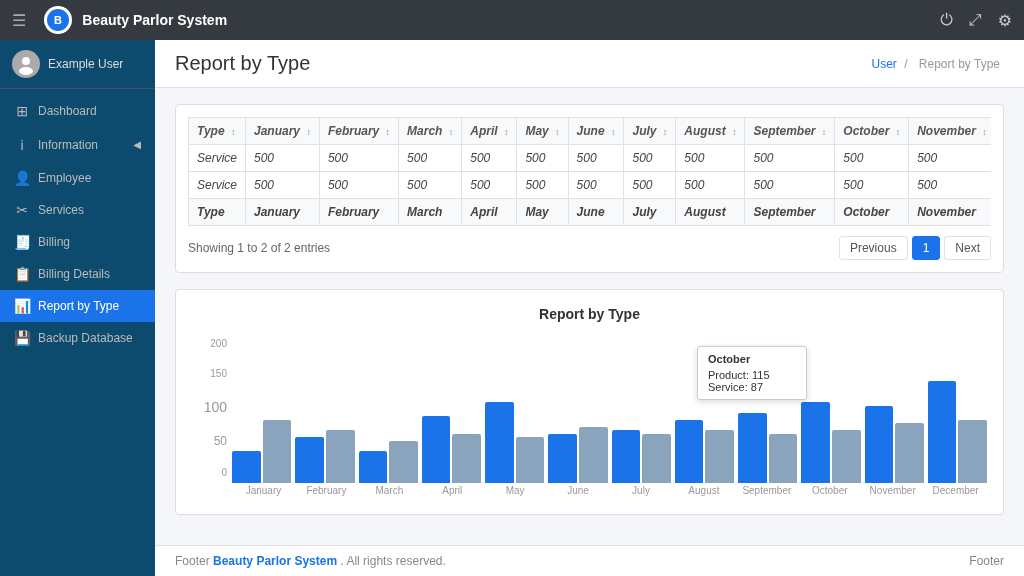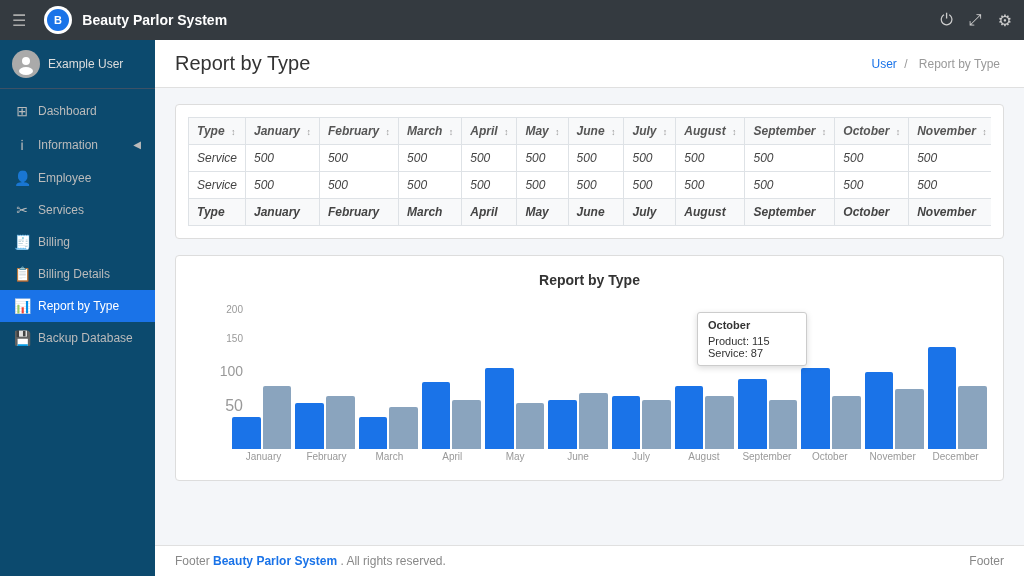--- a/index.html
+++ b/index.html
@@ -215,32 +215,40 @@
                     <td>June</td>
                     <td>July</td>
                     <td>August</td>
                     <td>September</td>
                     <td>October</td>
                     <td>November</td>
                   </tr>
               </tfoot>
             </table>
           </div>
+          <div class="table-footer">
+            <span class="table-info">Showing 1 to 2 of 2 entries</span>
+            <div class="pagination">
+              <button class="page-btn">Previous</button>
+              <button class="page-btn active">1</button>
+              <button class="page-btn">Next</button>
+            </div>
+          </div>
         </div>
 
         <div class="chart-section">
           <div class="chart-title">Report by Type</div>
           <div class="chart-container">
             <div style="position:relative; display:flex; align-items:flex-end; padding-left:40px; height:145px;">
 
-              <div style="position:absolute; left:16px; top:0; height:140px; display:flex; flex-direction:column; justify-content:space-between; align-items:flex-end; width:35px;">
+              <div style="position:absolute; left:0; top:0; height:140px; display:flex; flex-direction:column; justify-content:space-between; align-items:flex-end; width:35px;">
                 <span style="font-size:10px;color:#999;">200</span>
                 <span style="font-size:10px;color:#999;">150</span>
                 <span style="font-size:14px;color:#999;">100</span>
-                <span style="font-size:16px;color:#999;">50</span>
+                <span style="font-size:12px;color:#999;">50</span>
                 <span style="font-size:10px;color:#999;">0</span>
               </div>
 
               <div id="bars-container" style="display:flex; align-items:flex-end; flex:1; height:140px; gap:4px; position:relative;">
               <div style="display: flex; align-items: flex-end; gap: 2px; flex: 1 1 0%;">
                     <div style="flex: 1 1 0%; background: rgb(26, 115, 232); height: 32px; border-radius: 2px 2px 0px 0px;"></div>
                     <div style="flex: 1 1 0%; background: rgb(138, 164, 190); height: 63px; border-radius: 2px 2px 0px 0px;"></div>
                   </div>
                   <div style="display: flex; align-items: flex-end; gap: 2px; flex: 1 1 0%;">
                     <div style="flex: 1 1 0%; background: rgb(26, 115, 232); height: 46px; border-radius: 2px 2px 0px 0px;"></div>

